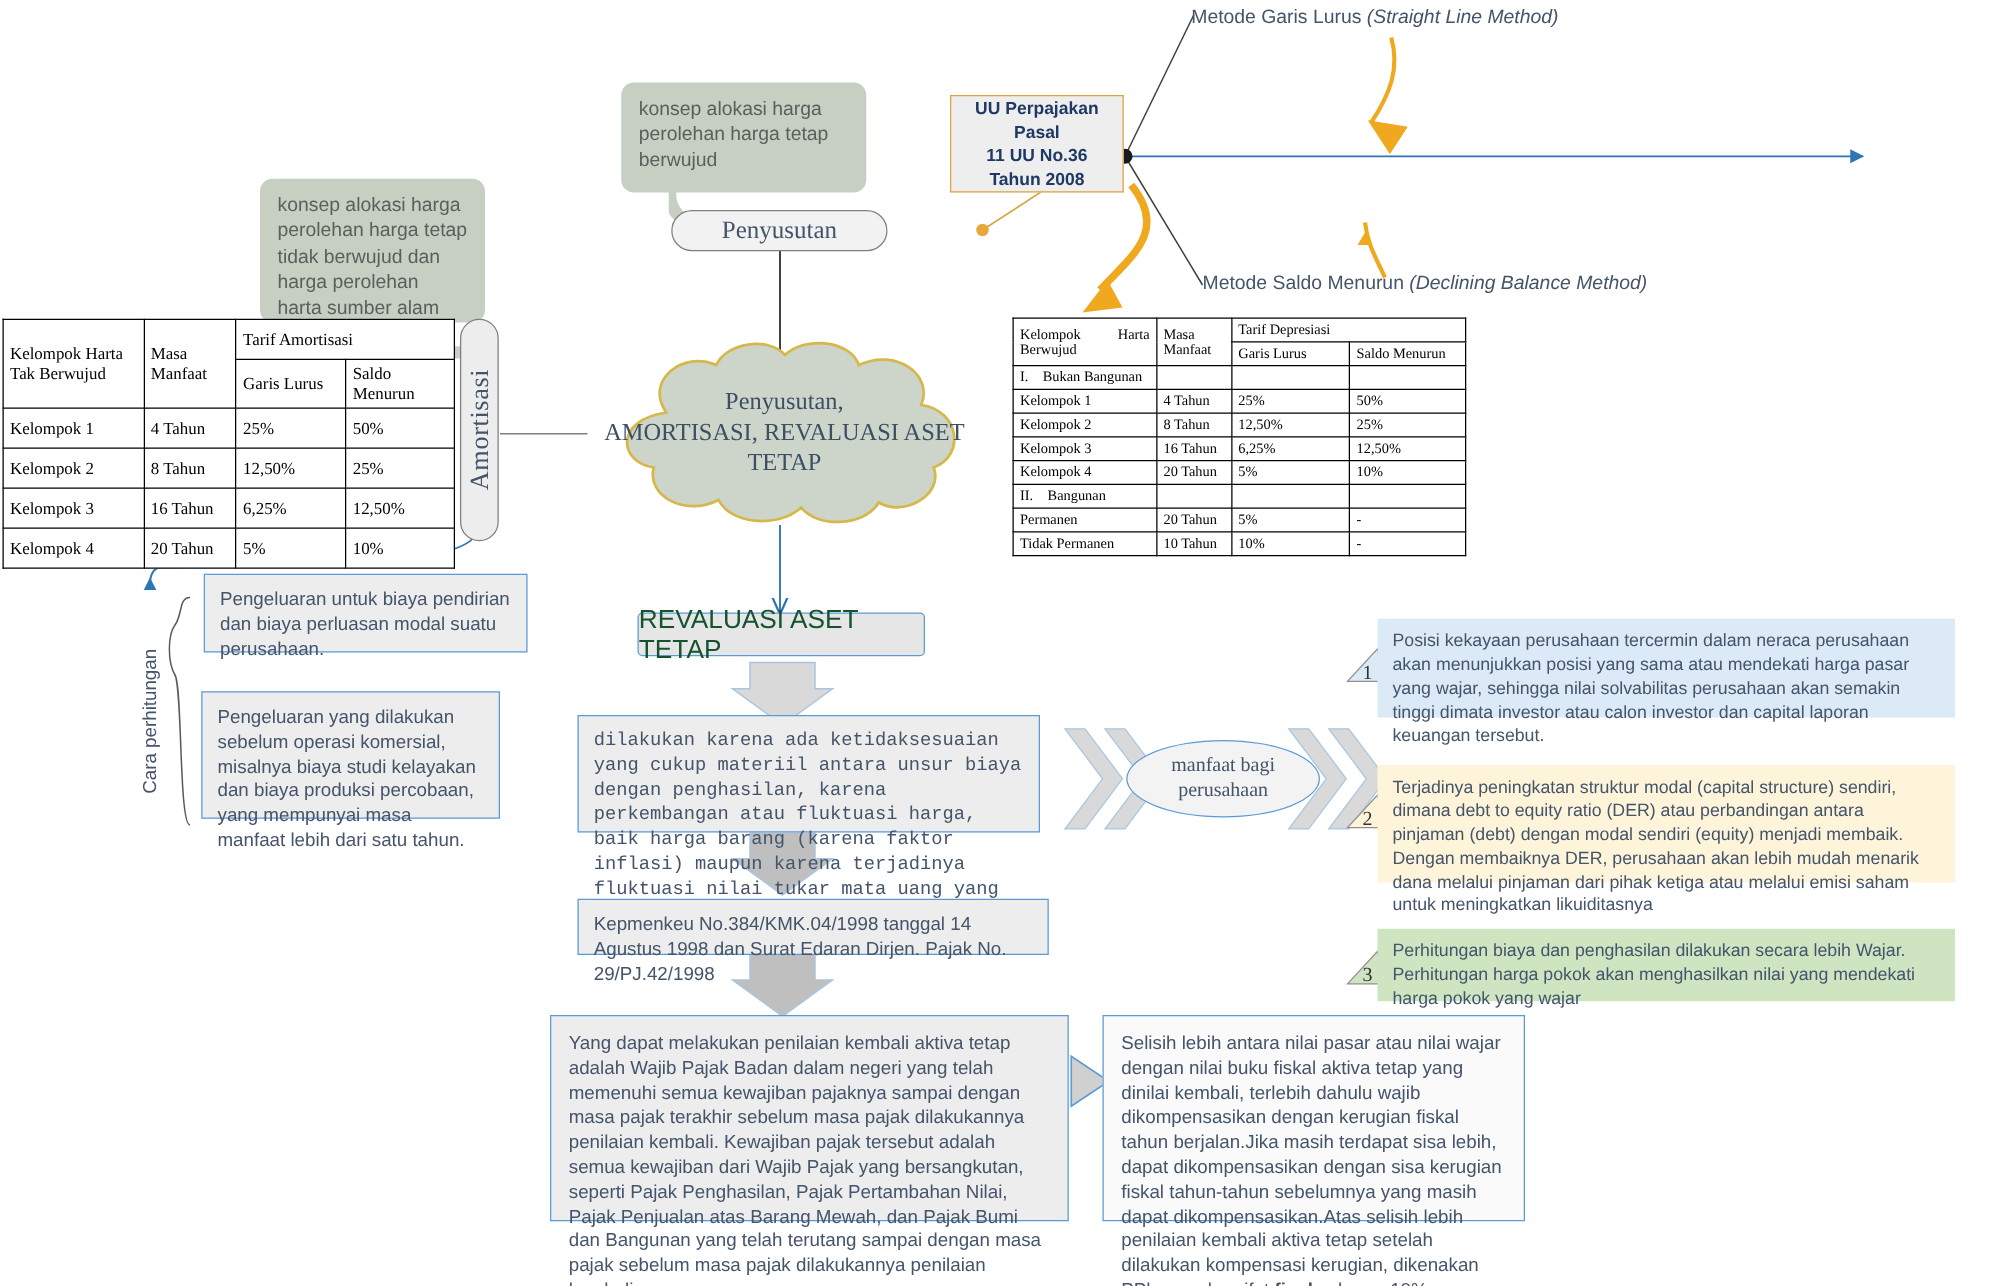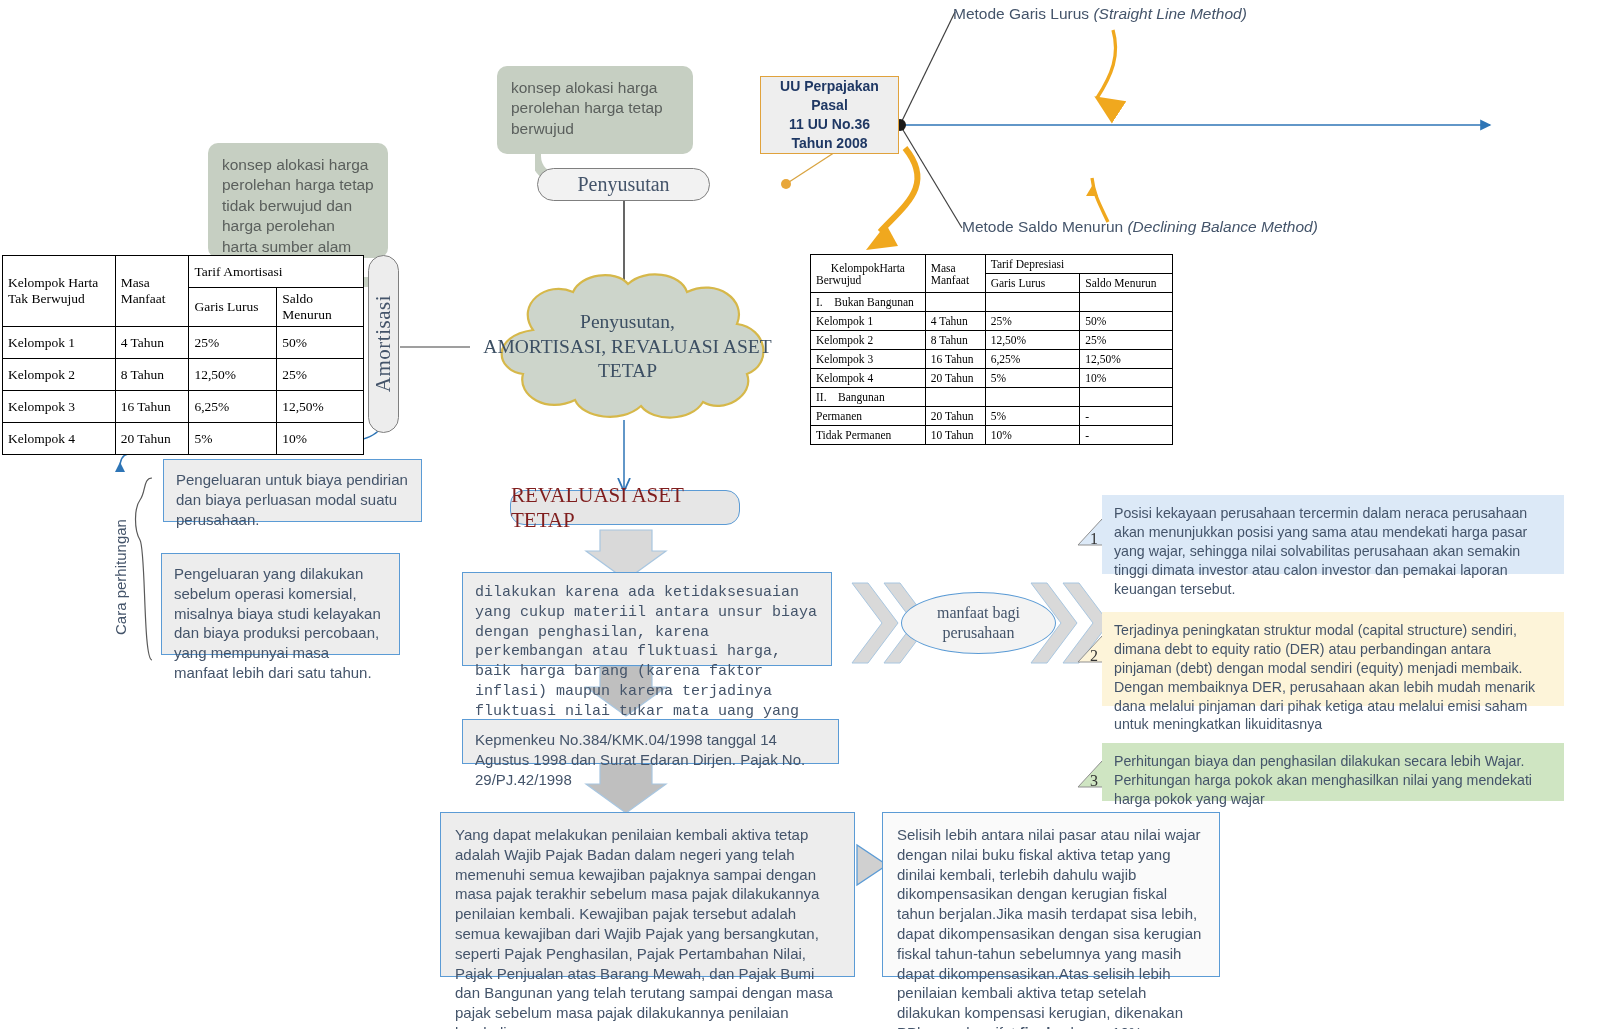--- a/index.html
+++ b/index.html
@@ -19,43 +19,43 @@
   
   table.doc{border-collapse:collapse;background:#fff;
             font-family:"Liberation Serif", serif;color:#000;}
   table.doc td,table.doc th{border:1px solid #000;padding:3px 5px;
             font-weight:normal;text-align:left;vertical-align:middle;}
   table.doc.t1{font-size:13.5px;}
   table.doc.t1 td,table.doc.t1 th{height:25px;}
   table.doc.t2{font-size:11.5px;}
   table.doc.t2 td,table.doc.t2 th{height:16px;padding:1px 5px;}
   .bold{font-weight:bold;}
-  .spread{display:flex;justify-content:center;}
+  .spread{display:flex;justify-content:space-between;}
 
   
   .pill{background:#f2f2f2;border:1.3px solid #7f7f7f;border-radius:22px;
         display:flex;align-items:center;justify-content:center;
         font-family:"Liberation Serif", serif;font-size:20px;color:#44546a;}
   
   .vtab{background:#ededed;border:1.4px solid #7f7f7f;border-radius:26px;
         display:flex;align-items:center;justify-content:center;}
   .vtab span{writing-mode:vertical-rl;transform:rotate(180deg);
         font-family:"Liberation Serif", serif;font-size:21px;color:#44546a;letter-spacing:.5px;}
 
   
   .cloudwrap{position:absolute;}
   .cloudtext{position:absolute;left:0;top:0;width:100%;height:100%;
         display:flex;align-items:center;justify-content:center;text-align:center;
         font-family:"Liberation Serif", serif;color:#3c4f63;font-size:19.5px;line-height:1.26;
         pointer-events:none;}
 
   
-  .rrect{background:#e6e6e6;border:1.6px solid #5b9bd5;border-radius:14px;
+  .rrect{background:#e6e6e6;border:1.6px solid #5b9bd5;border-radius:4px;
         display:flex;align-items:center;justify-content:center;
-        font-family:Liberation Serif, serif;font-size:21px;color:#7f1d1d;}
+        font-family:Liberation Sans, sans-serif;font-size:21px;color:#14532d;}
 
   
   .tbox{border:1.2px solid #5b9bd5;background:#ededed;padding:10px 12px;
         font-size:15px;line-height:1.32;color:#44546a;}
   .tbox.white{background:#fafafa;}
   .nbox{padding:9px 12px;font-size:14.2px;line-height:1.33;color:#44546a;}
   .nbox.blue{background:#dce9f7;}
   .nbox.yellow{background:#fdf4d9;}
   .nbox.green{background:#cfe5c2;}
   .red{color:#e02020;font-size:15px;line-height:1.38;}
@@ -345,21 +345,21 @@
     </div>
   </div>
 
   <div class="abs" style="left:1076px;top:495px;">
     <svg width="34" height="34" style="position:absolute;left:0;top:22px;">
       <path d="M26,2 L32,28 L2,28 Z" fill="#dce9f7" stroke="#8f8f8f" stroke-width="1"></path>
     </svg>
     <span class="abs numtag" style="left:14px;top:35px;">1</span>
   </div>
   <div class="abs nbox blue" style="left:1102px;top:495px;width:462px;height:79px;">
-    <span>Posisi kekayaan perusahaan tercermin dalam neraca perusahaan akan menunjukkan posisi yang sama atau mendekati harga pasar yang wajar, sehingga nilai solvabilitas perusahaan akan semakin tinggi dimata investor atau calon investor dan pemakai laporan keuangan tersebut.</span>
+    <span>Posisi kekayaan perusahaan tercermin dalam neraca perusahaan akan menunjukkan posisi yang sama atau mendekati harga pasar yang wajar, sehingga nilai solvabilitas perusahaan akan semakin tinggi dimata investor atau calon investor dan capital laporan keuangan tersebut.</span>
   </div>
 
   <div class="abs" style="left:1076px;top:612px;">
     <svg width="34" height="34" style="position:absolute;left:0;top:22px;">
       <path d="M26,2 L32,28 L2,28 Z" fill="#fdf4d9" stroke="#8f8f8f" stroke-width="1"></path>
     </svg>
     <span class="abs numtag" style="left:14px;top:35px;">2</span>
   </div>
   <div class="abs nbox yellow" style="left:1102px;top:612px;width:462px;height:94px;">
     <span>Terjadinya peningkatan struktur modal (capital structure) sendiri, dimana debt to equity ratio (DER) atau perbandingan antara pinjaman (debt) dengan modal sendiri (equity) menjadi membaik. Dengan membaiknya DER, perusahaan akan lebih mudah menarik dana melalui pinjaman dari pihak ketiga atau melalui emisi saham untuk meningkatkan likuiditasnya</span>

